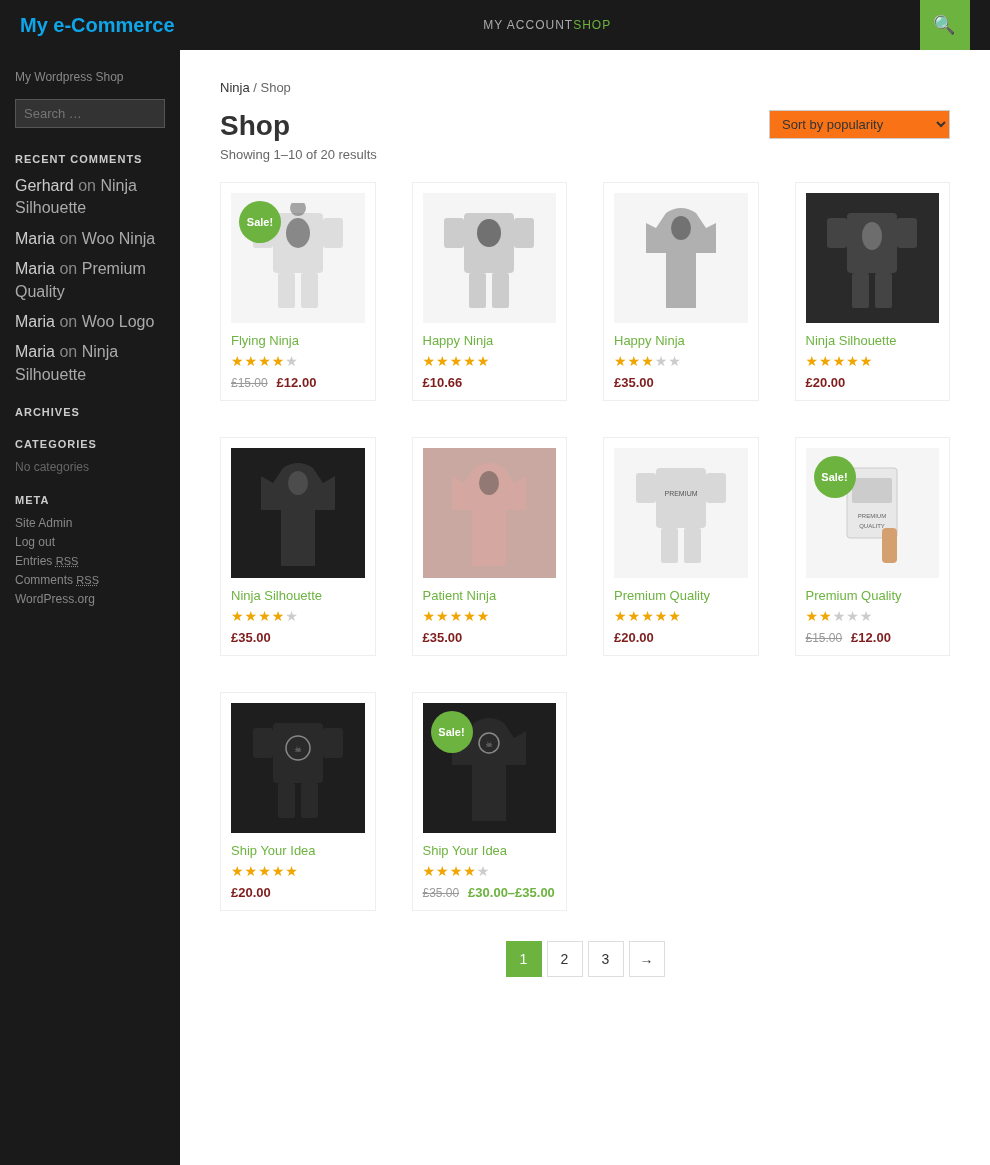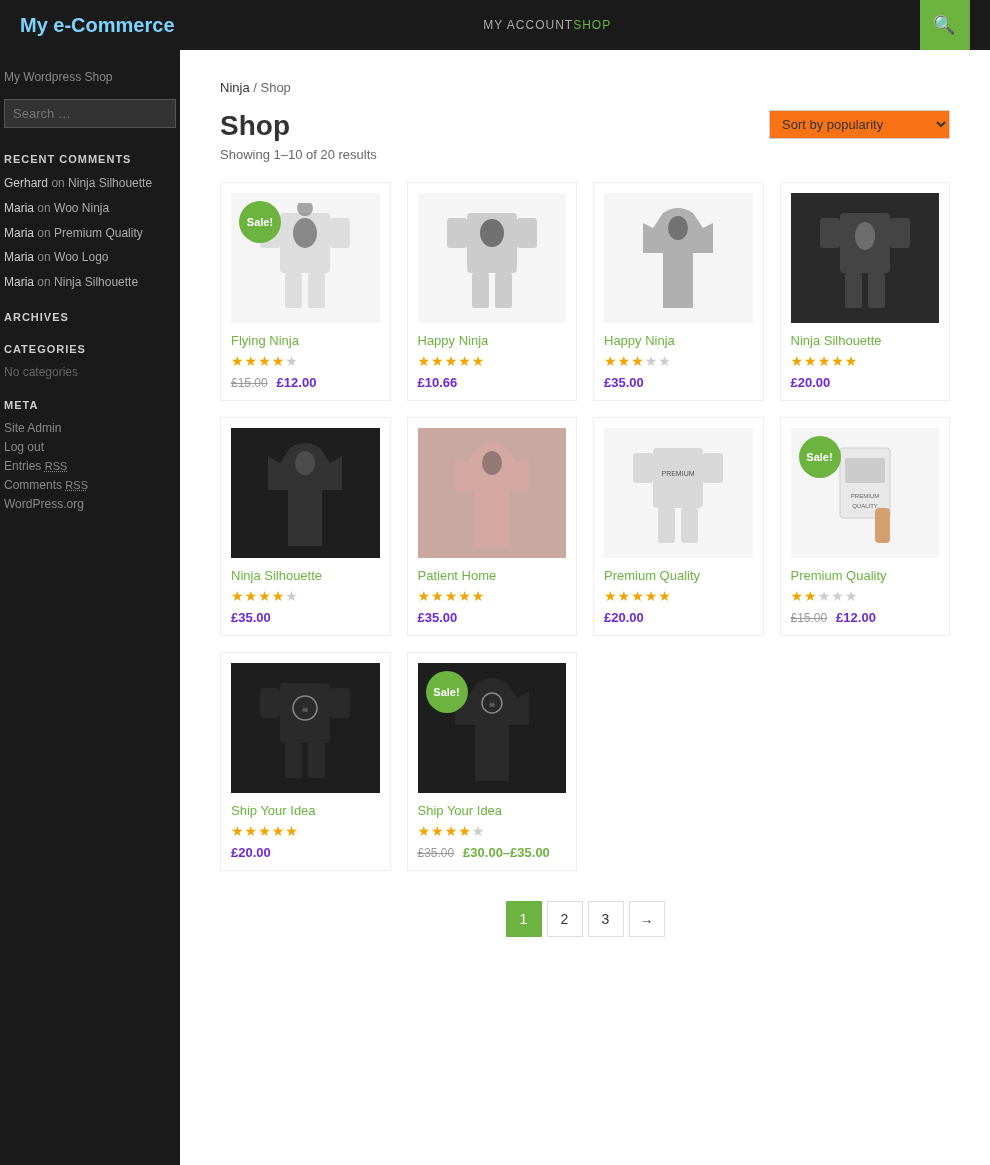--- a/index.html
+++ b/index.html
@@ -8,21 +8,21 @@
     
     .site-header {
       background: #1a1a1a;
       display: flex;
       align-items: center;
       justify-content: space-between;
       padding: 0 20px;
       height: 50px;
     }
     .site-title {
-      color: #7dd3fc;
+      color: #0ea5e9;
       font-size: 20px;
       font-weight: bold;
       text-decoration: none;
     }
     .header-nav {
       display: flex;
       align-items: center;
     }
     .header-nav a {
       color: #aaa;
@@ -51,21 +51,21 @@
     .layout {
       display: flex;
     }
 
     
     .sidebar {
       width: 180px;
       min-width: 180px;
       background: #1a1a1a;
       color: #aaa;
-      padding: 20px 4px;
+      padding: 20px 15px;
       min-height: calc(100vh - 50px);
     }
     .sidebar-subtitle {
       color: #888;
       font-size: 12px;
       margin-bottom: 15px;
     }
     .search-box {
       width: 100%;
       padding: 6px 8px;
@@ -83,21 +83,21 @@
       text-transform: uppercase;
       letter-spacing: 1px;
       margin-bottom: 10px;
       margin-top: 5px;
     }
     .recent-comments {
       margin-bottom: 20px;
     }
     .comment-item {
       margin-bottom: 8px;
-      font-size: 12px;
+      font-size: 16px;
       color: #888;
       line-height: 1.4;
     }
     .comment-item a {
       color: #aaa;
       text-decoration: none;
     }
     .comment-item .author { color: #ccc; }
     .archives-section, .categories-section, .meta-section {
       margin-bottom: 20px;
@@ -152,21 +152,21 @@
       font-size: 13px;
       color: #333;
       background: #f97316;
       cursor: pointer;
     }
 
     
     .product-grid {
       display: grid;
       grid-template-columns: repeat(4, 1fr);
-      gap: 16px;
+      gap: 36px;
       margin-bottom: 30px;
     }
     .product-card {
       border: 1px solid #eee;
       padding: 10px;
       position: relative;
       cursor: pointer;
       text-align: left;
     }
     .product-image-wrap {
@@ -213,21 +213,21 @@
     }
     .star {
       font-size: 14px;
       color: #ccc;
     }
     .star.filled { color: #f0a500; }
     .star.half { color: #f0a500; } 
 
     .price {
       font-size: 13px;
-      color: #6d28d9;
+      color: #7f1d1d;
       font-weight: bold;
     }
     .price-original {
       font-size: 12px;
       color: #999;
       text-decoration: line-through;
       margin-right: 5px;
     }
     .price-range {
       font-size: 13px;
@@ -469,21 +469,21 @@
         </div>
       </div>
 
       <div class="product-card">
         <div class="product-image-wrap" style="background:#c8a8a0;">
           <svg width="90" height="110" viewBox="0 0 90 110">
             <path d="M30,10 Q45,0 60,10 L70,25 L82,18 L82,52 L62,52 L62,108 L28,108 L28,52 L8,52 L8,18 L20,25 Z" fill="#d4a8a0"></path>
             <ellipse cx="45" cy="25" rx="10" ry="12" fill="#333" opacity="0.4"></ellipse>
           </svg>
         </div>
-        <a class="product-name" href="#">Patient Home</a>
+        <a class="product-name" href="#">Patient Ninja</a>
         <div class="stars">
           <span class="star filled">★</span>
           <span class="star filled">★</span>
           <span class="star filled">★</span>
           <span class="star filled">★</span>
           <span class="star filled">★</span>
         </div>
         <div>
           <span class="price">£35.00</span>
         </div>

